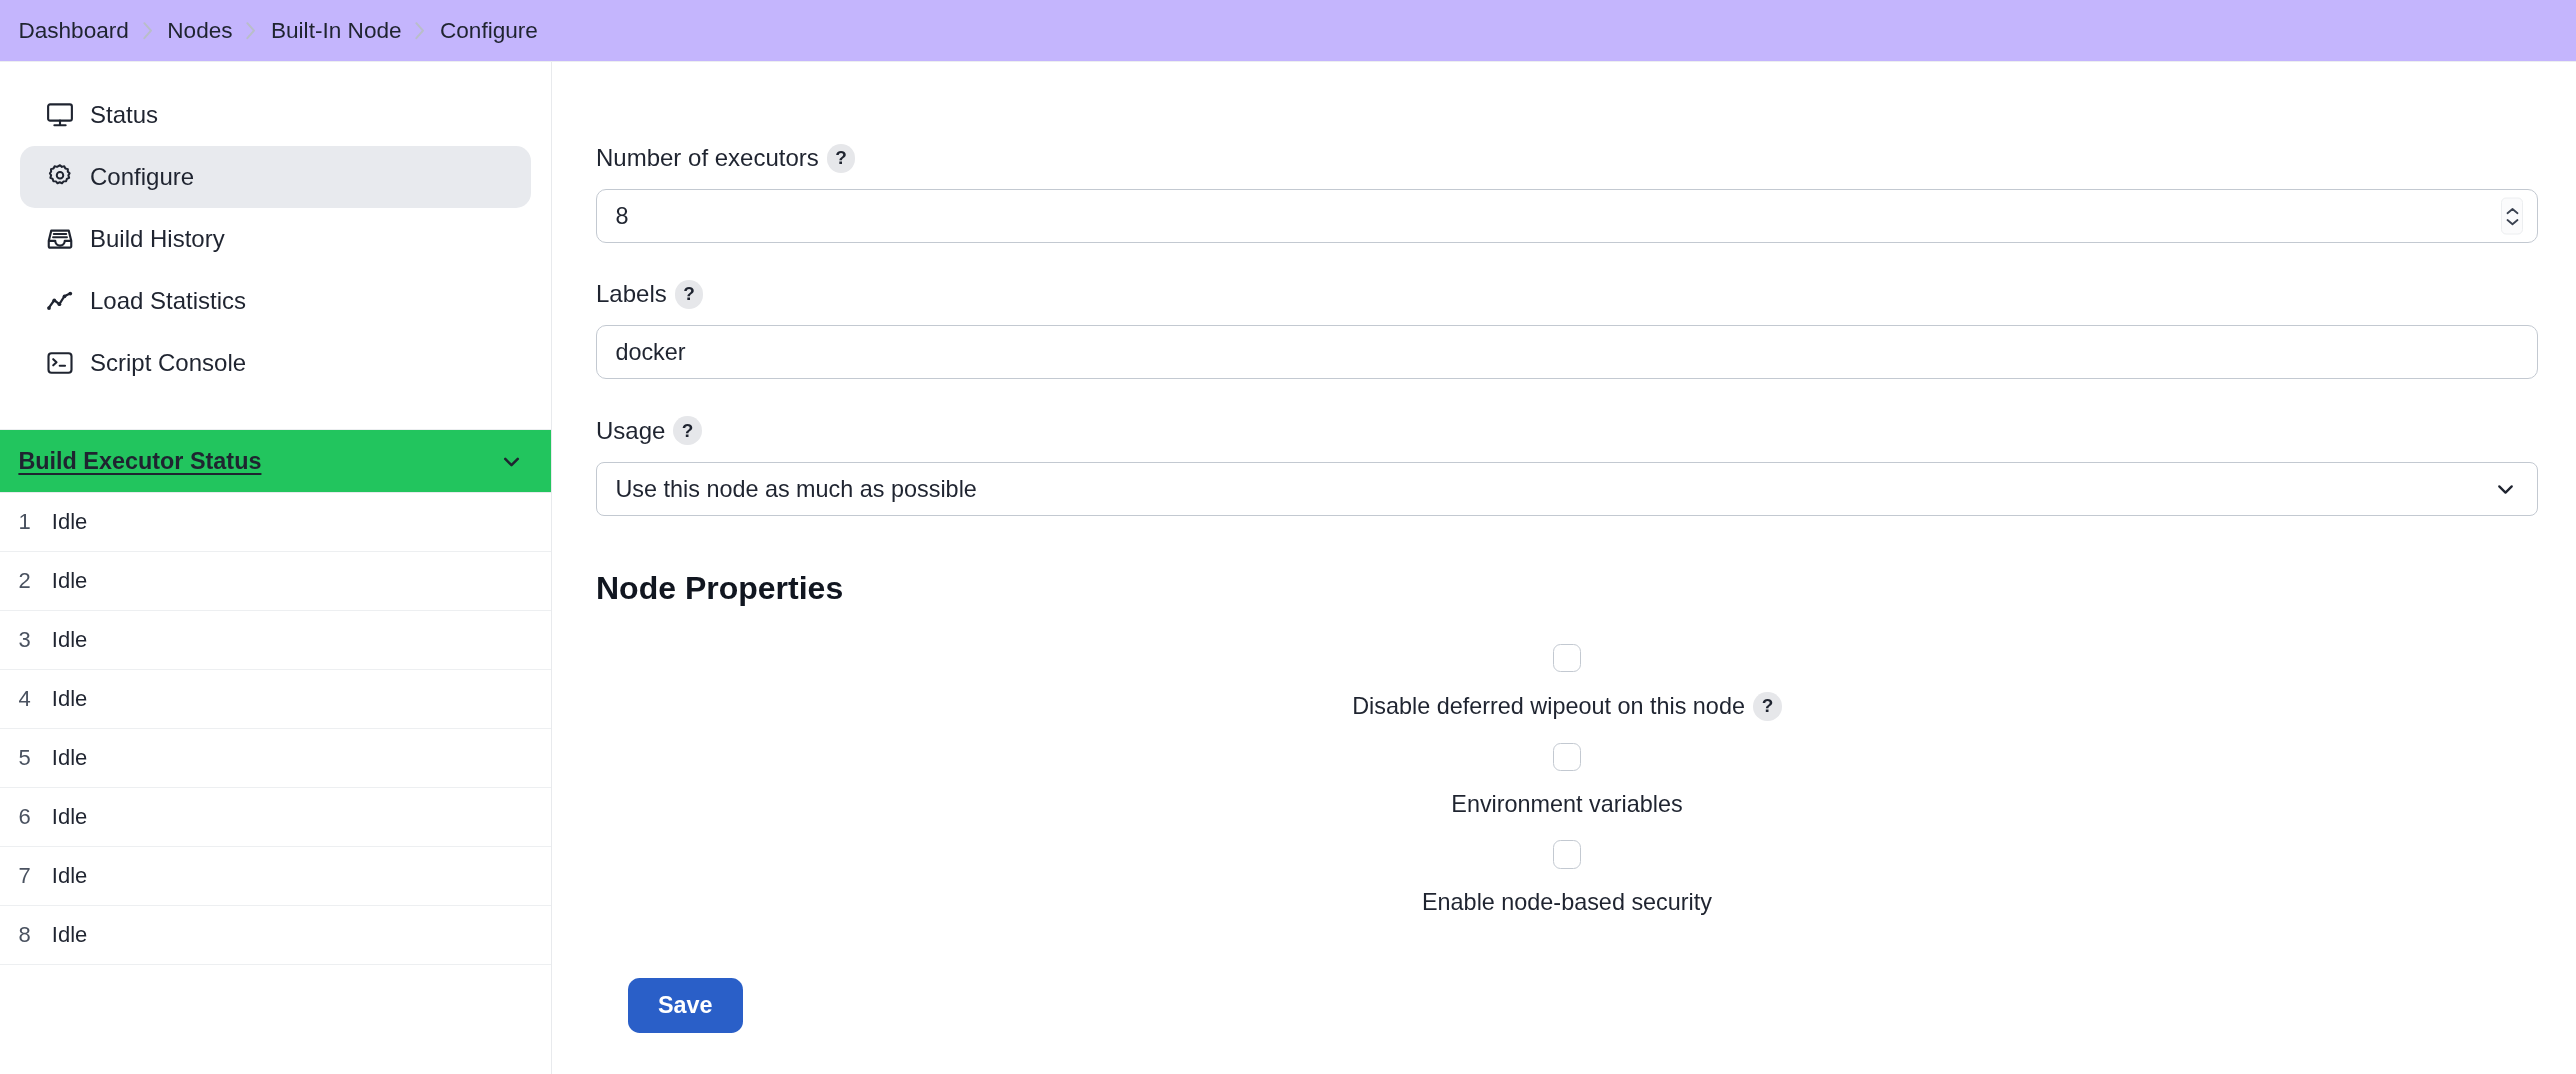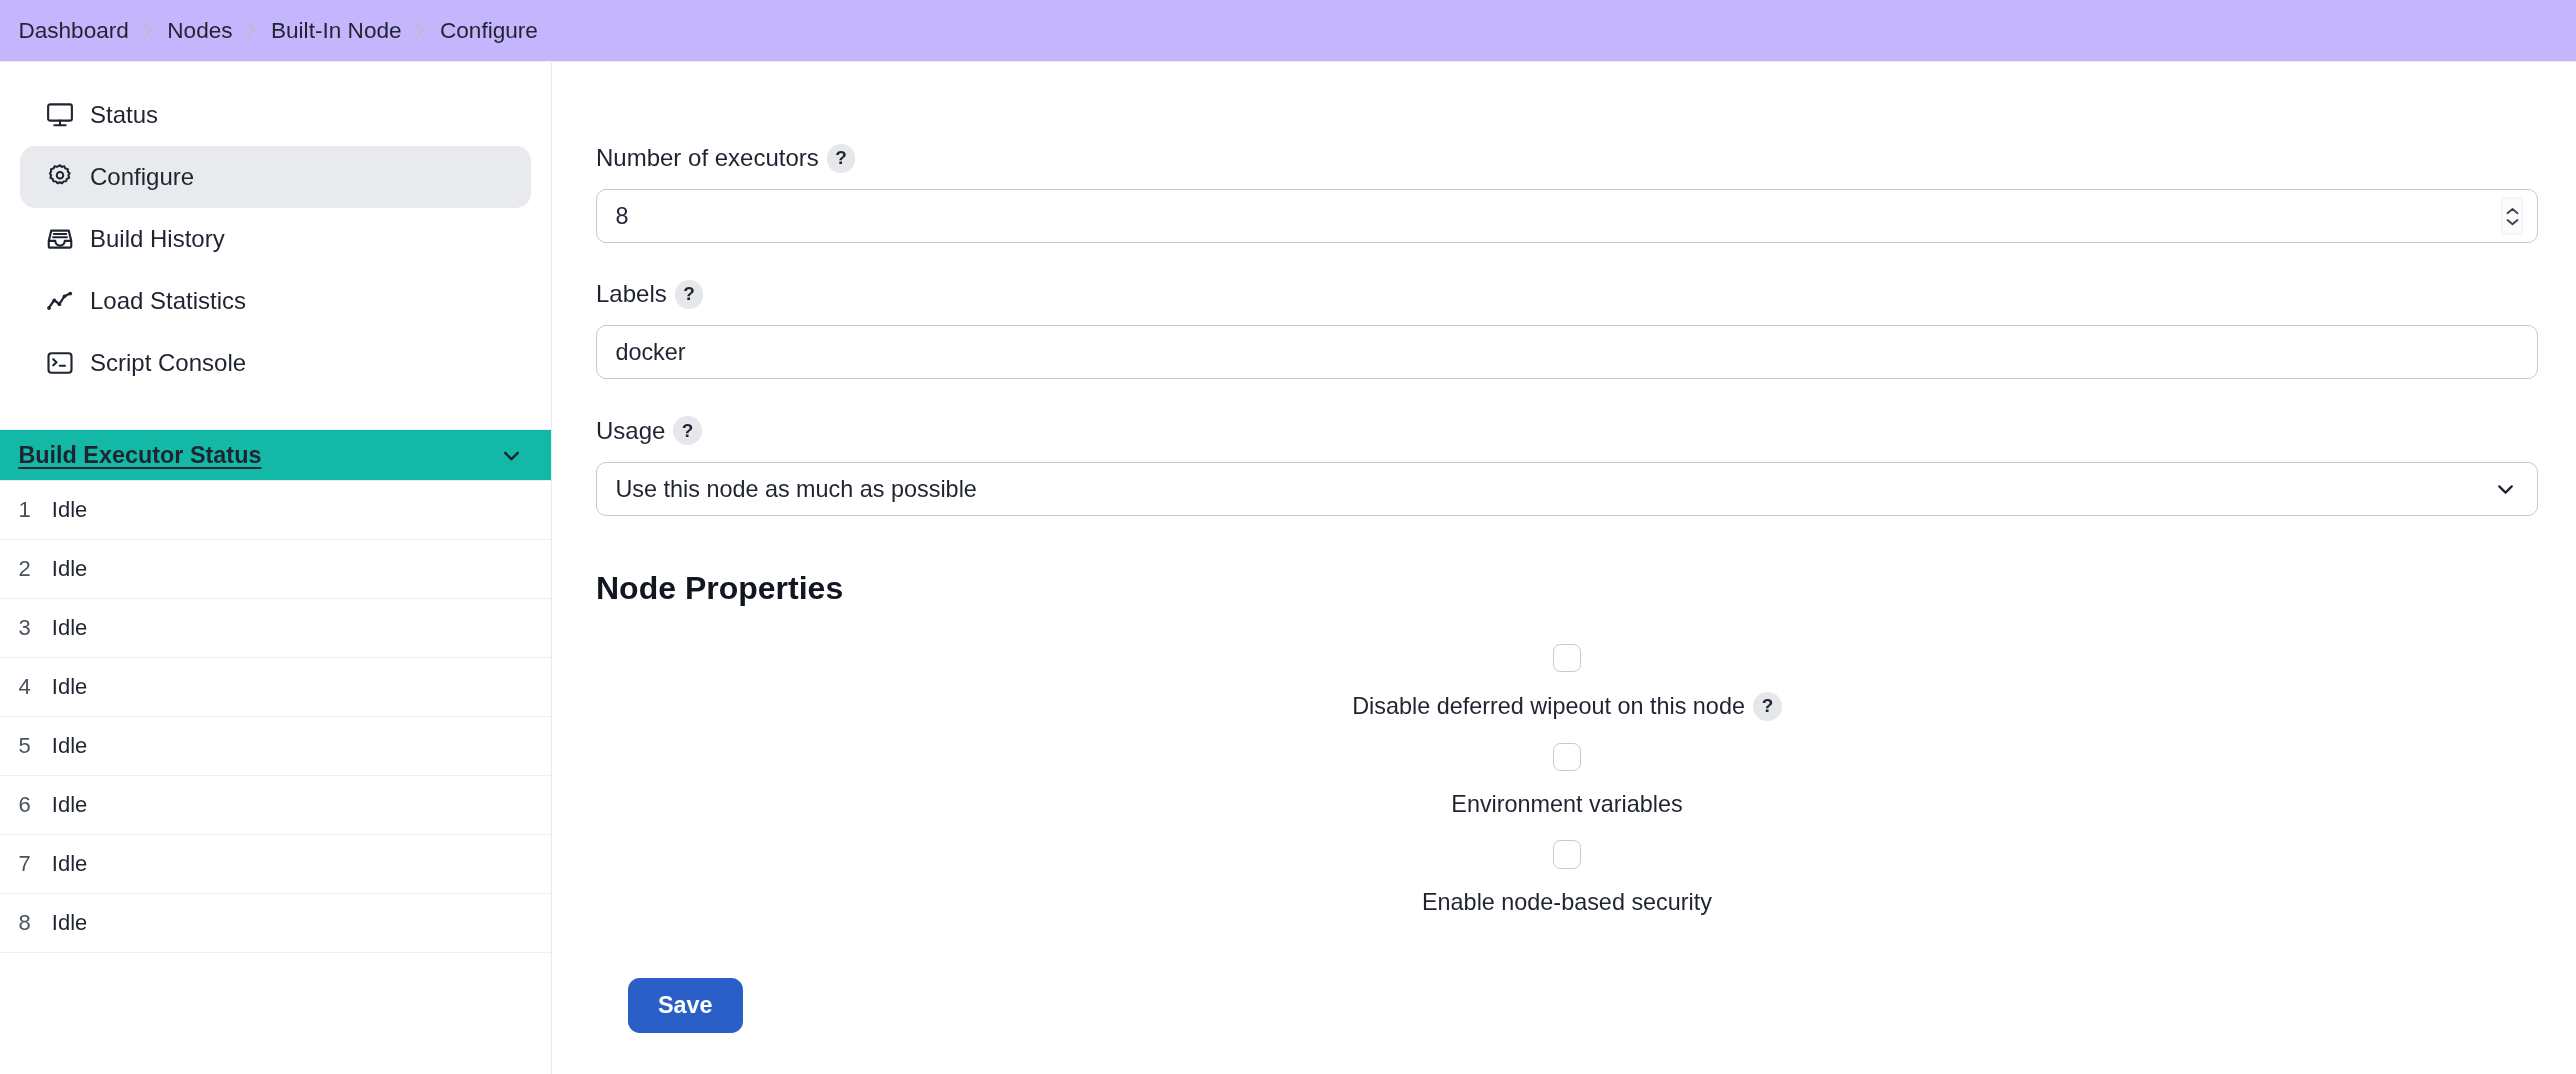--- a/index.html
+++ b/index.html
@@ -73,22 +73,22 @@
   .nav-item .nav-icon svg { display: block; }
   .nav-label {
     font-size: 24px;
     color: #1f2430;
     white-space: nowrap;
   }
 
   
   .exec-header {
     margin-top: 35px;
-    height: 52px;
-    background: #14b8a6;
+    height: 64px;
+    background: #22c55e;
     display: flex;
     align-items: center;
     padding: 0 23.4px 0 18.4px;
     border-top: 0.8px solid #eceef0;
     border-bottom: 0.8px solid #e8eaed;
     cursor: pointer;
   }
   .exec-header-title {
     font-size: 23.4px;
     font-weight: bold;
@@ -182,20 +182,21 @@
     cursor: pointer;
   }
   .spinner svg { display: block; color: #3b4250; }
 
   .select-wrap { position: relative; }
   .select-input {
     appearance: none;
     -webkit-appearance: none;
     padding-right: 59px;
     cursor: pointer;
+    border-radius: 8px;
   }
   .select-chevron {
     position: absolute;
     right: 20px;
     top: 50%;
     transform: translateY(-50%);
     pointer-events: none;
     color: #1f2430;
     display: flex;
   }

